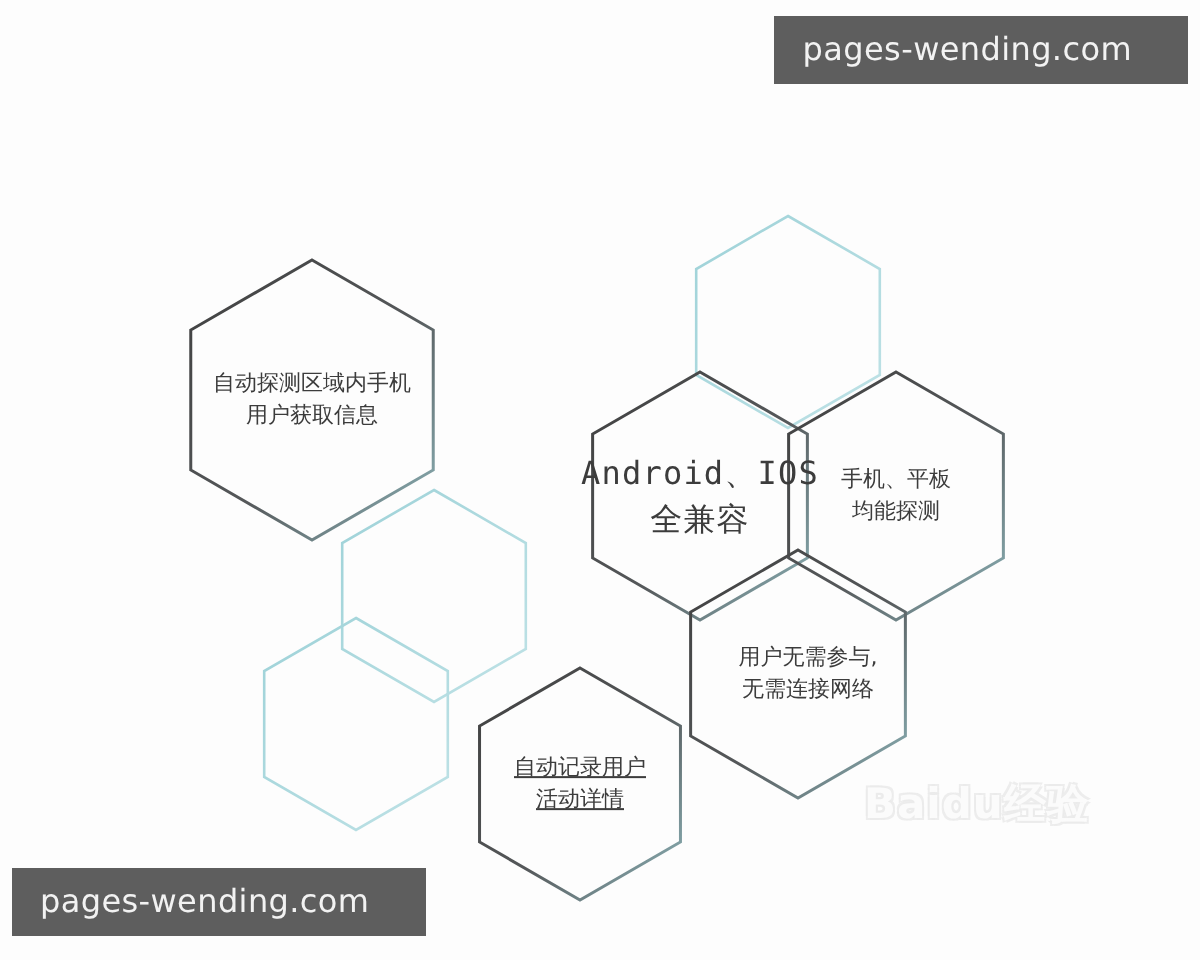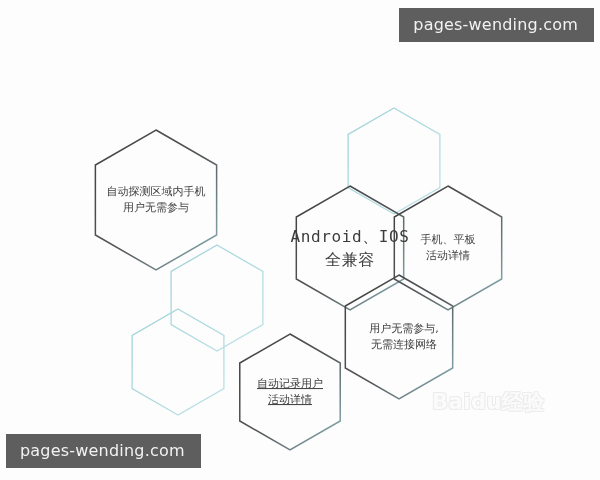--- a/index.html
+++ b/index.html
@@ -71,21 +71,21 @@
   }
 
   
   .watermark {
     position: absolute;
     background: #5e5e5e;
     color: #f2f2f2;
     font-family: "DejaVu Sans", "Liberation Sans", sans-serif;
     font-size: 16px;
     letter-spacing: 0.2px;
-    padding: 7px 16px 8px 14px;
+    padding: 7px 28px 8px 14px;
     white-space: nowrap;
     user-select: none;
   }
   #wm-top { right: 6px; top: 8px; }
   #wm-bottom { left: 6px; bottom: 12px; }
 
   #baidu-wm {
     position: absolute;
     left: 432px;
     top: 388px;
@@ -132,25 +132,25 @@
         <polygon points="394.00,108.00 439.90,134.50 439.90,187.50 394.00,214.00 348.10,187.50 348.10,134.50" fill="none" stroke="url(#gradCyan)" stroke-width="1.3" stroke-linejoin="miter"></polygon>
         <polygon points="350.00,186.00 403.69,217.00 403.69,279.00 350.00,310.00 296.31,279.00 296.31,217.00" fill="none" stroke="url(#gradDark)" stroke-width="1.5" stroke-linejoin="miter"></polygon>
         <polygon points="448.00,186.00 501.69,217.00 501.69,279.00 448.00,310.00 394.31,279.00 394.31,217.00" fill="none" stroke="url(#gradDark)" stroke-width="1.5" stroke-linejoin="miter"></polygon>
         <polygon points="399.00,275.00 452.69,306.00 452.69,368.00 399.00,399.00 345.31,368.00 345.31,306.00" fill="none" stroke="url(#gradDark)" stroke-width="1.5" stroke-linejoin="miter"></polygon>
         <polygon points="290.00,334.00 340.23,363.00 340.23,421.00 290.00,450.00 239.77,421.00 239.77,363.00" fill="none" stroke="url(#gradDark)" stroke-width="1.5" stroke-linejoin="miter"></polygon>
       </g>
   </svg>
 
   <div id="labellayer">
       <div class="hexlabel cn" style="left: 156px; top: 200px;">自动探测区域内手机
-用户无需参与</div>
+用户获取信息</div>
       <div class="hexlabel mono" style="left: 350px; top: 248px;">Android、IOS
 全兼容</div>
       <div class="hexlabel cn" style="left: 448px; top: 248px;">手机、平板
-活动详情</div>
+均能探测</div>
       <div class="hexlabel cn" style="left: 404px; top: 337px;">用户无需参与,
 无需连接网络</div>
       <div class="hexlabel cn" style="left: 290px; top: 392px; text-decoration: underline;">自动记录用户
 活动详情</div>
     </div>
 
   <div class="watermark" id="wm-top">pages-wending.com</div>
 
   <div class="watermark" id="wm-bottom">pages-wending.com</div>
 

